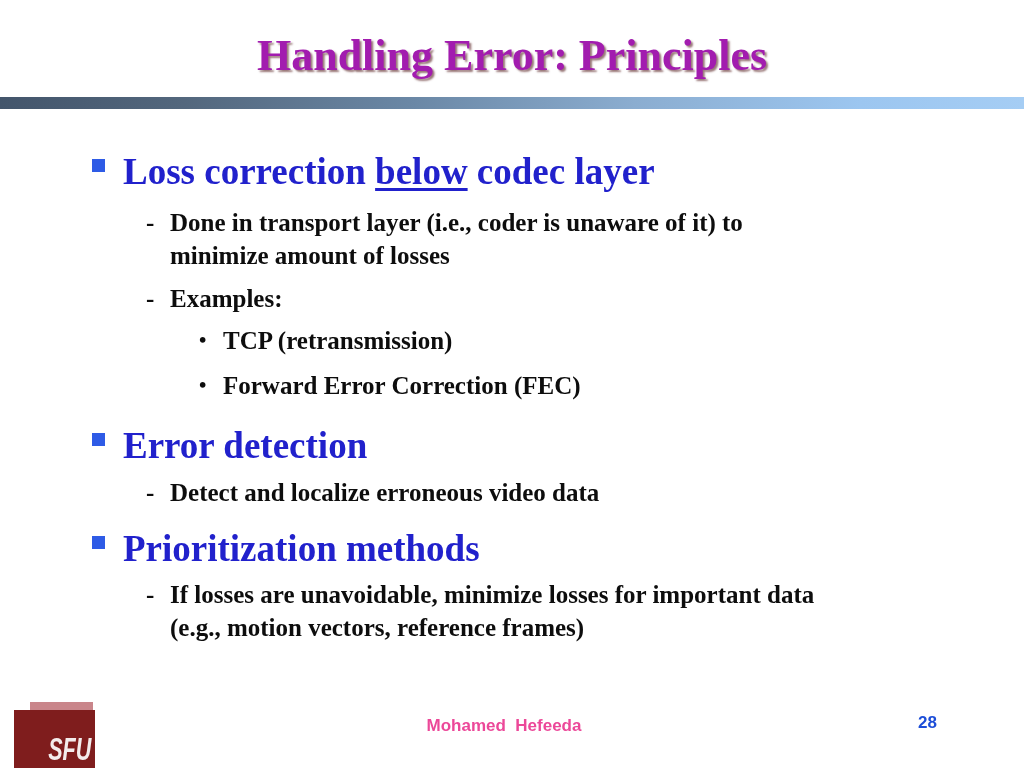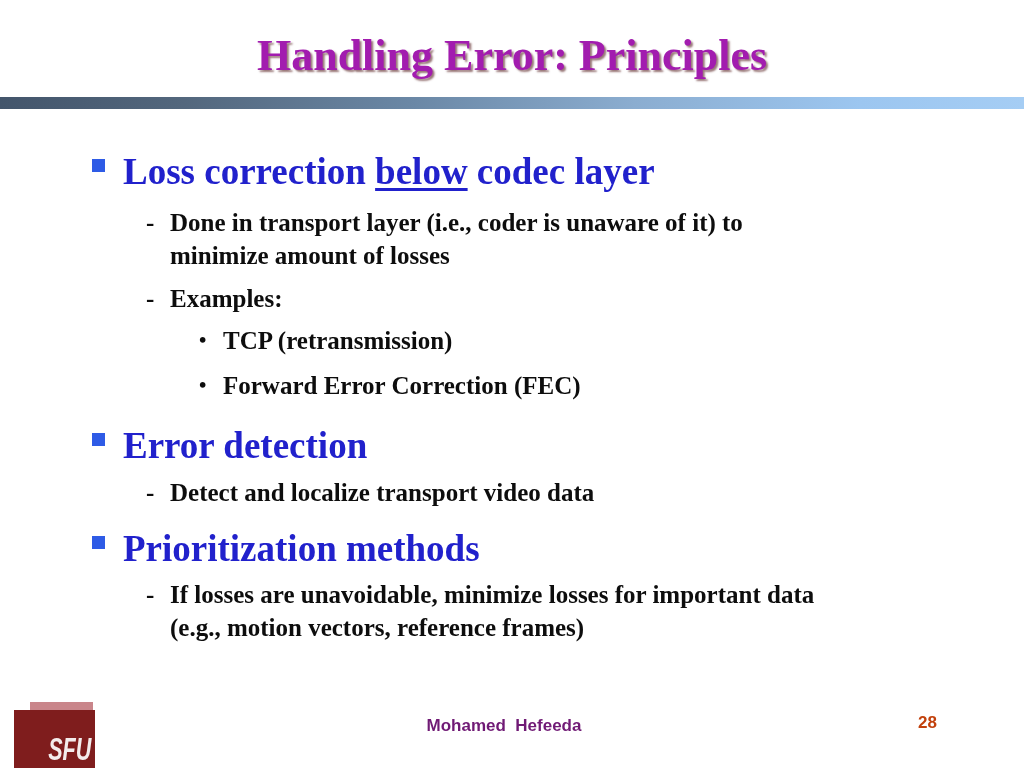--- a/index.html
+++ b/index.html
@@ -26,26 +26,26 @@
     background:#2e5be6; display:inline-block;
   }
   .l1 .u { text-decoration:underline; text-decoration-thickness:3px; text-underline-offset:4px; }
   .l2 { left:170px; font-size:25px; color:#0d0d0d; line-height:33px; }
   .l2 .dash { position:absolute; left:-24px; top:0; font-weight:bold; }
   .l3 { left:223px; font-size:25px; color:#0d0d0d; }
   .l3 .dot { position:absolute; left:-24px; top:1px; font-size:21px; }
   .footer-author {
     position:absolute; top:716px; left:0; width:1008px; text-align:center;
     font-family:"Liberation Sans", sans-serif; font-weight:bold;
-    font-size:17px; color:#701a75; white-space:pre;
+    font-size:17px; color:#ec4899; white-space:pre;
   }
   .footer-page {
     position:absolute; top:713px; right:87px;
     font-family:"Liberation Sans", sans-serif; font-weight:bold;
-    font-size:17px; color:#c2410c;margin-left:28px;
+    font-size:17px; color:#1d4ed8;margin-left:28px;
   }
   .logo-strip {
     position:absolute; left:30px; top:702px; width:63px; height:8px;
     background:#c9858a;
   }
   .logo-square {
     position:absolute; left:14px; top:710px; width:81px; height:58px;
     background:#7f1d1d;
     display:flex; align-items:flex-end; justify-content:flex-end;font-style:italic;
   }
@@ -89,21 +89,21 @@
     <span class="dot">•</span>
     <span>Forward Error Correction (FEC)</span>
   </div>
 
   <div class="line l1" style="top:424px">
     <span class="sq"></span><span>Error detection</span>
   </div>
 
   <div class="line l2" style="top:476px">
     <span class="dash">-</span>
-    <span>Detect and localize transport video data</span>
+    <span>Detect and localize erroneous video data</span>
   </div>
 
   <div class="line l1" style="top:527px">
     <span class="sq"></span><span>Prioritization methods</span>
   </div>
 
   <div class="line l2" style="top:578px">
     <span class="dash">-</span>
     <span>If losses are unavoidable, minimize losses for important data</span><br>
     <span>(e.g., motion vectors, reference frames)</span>

